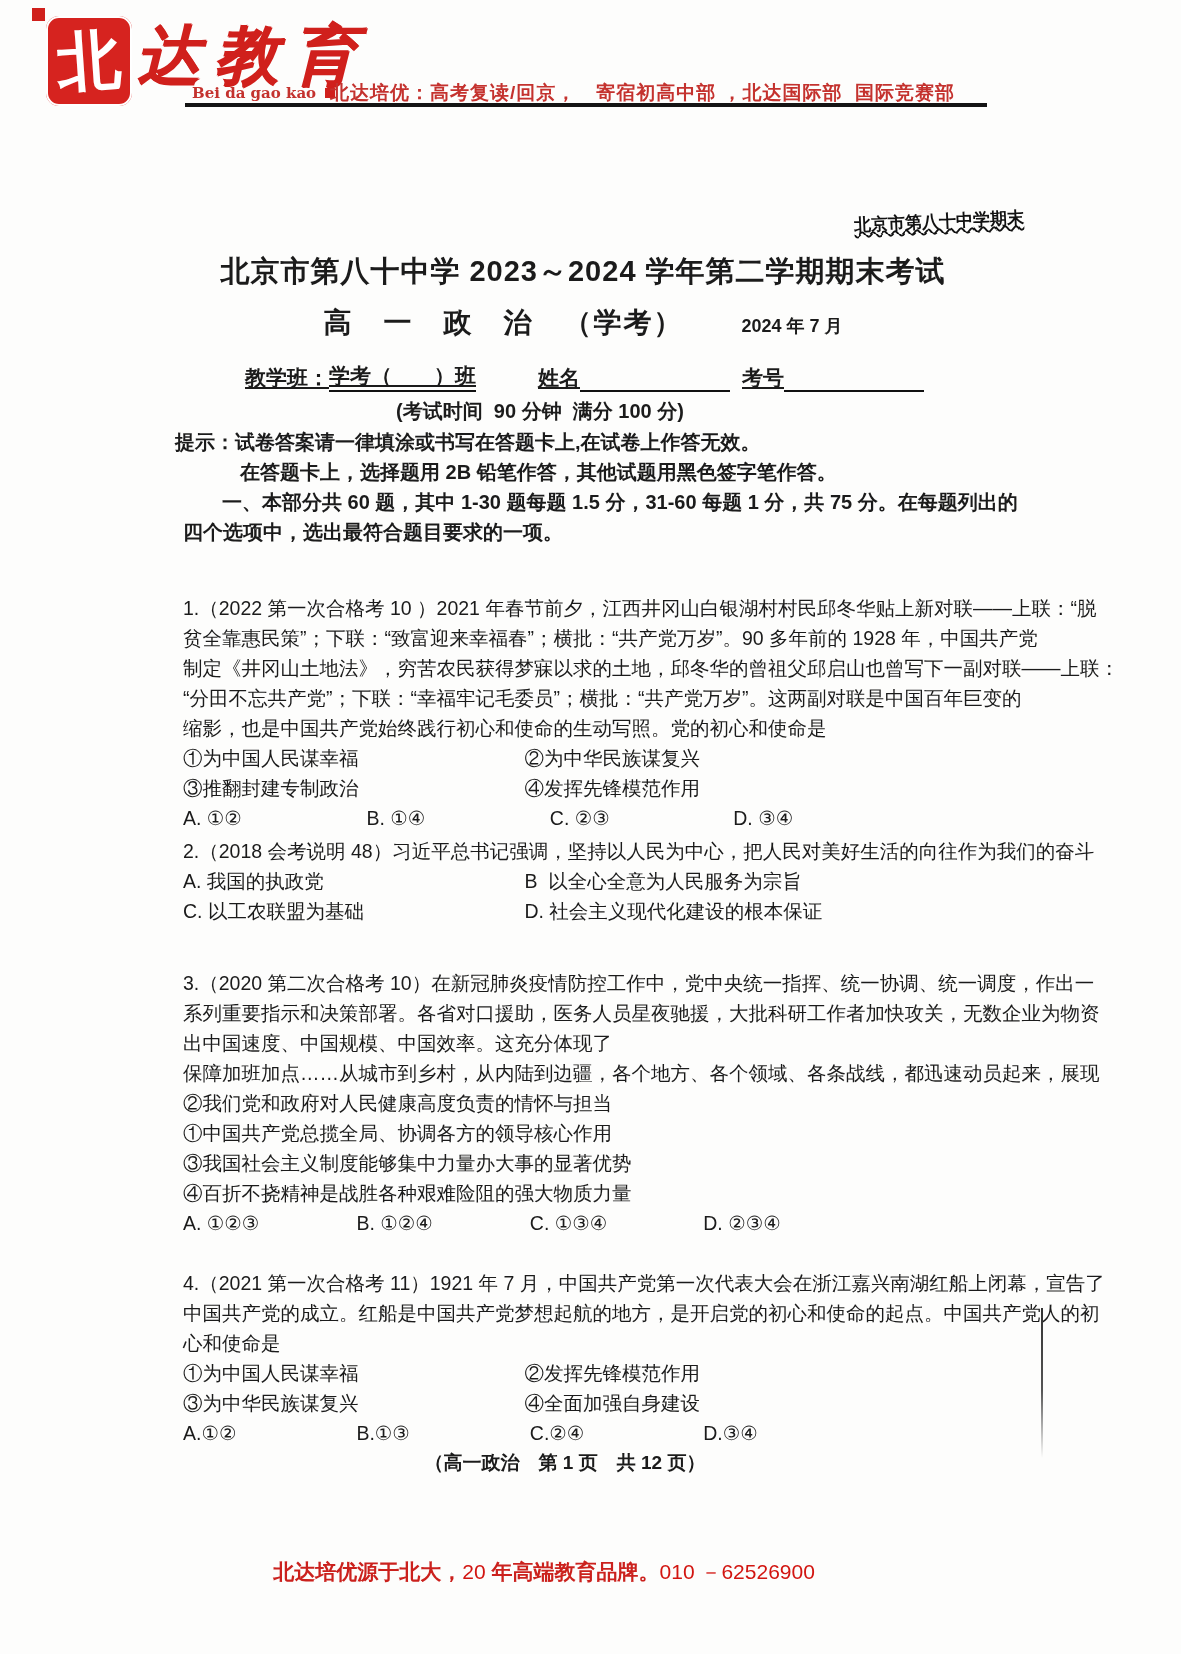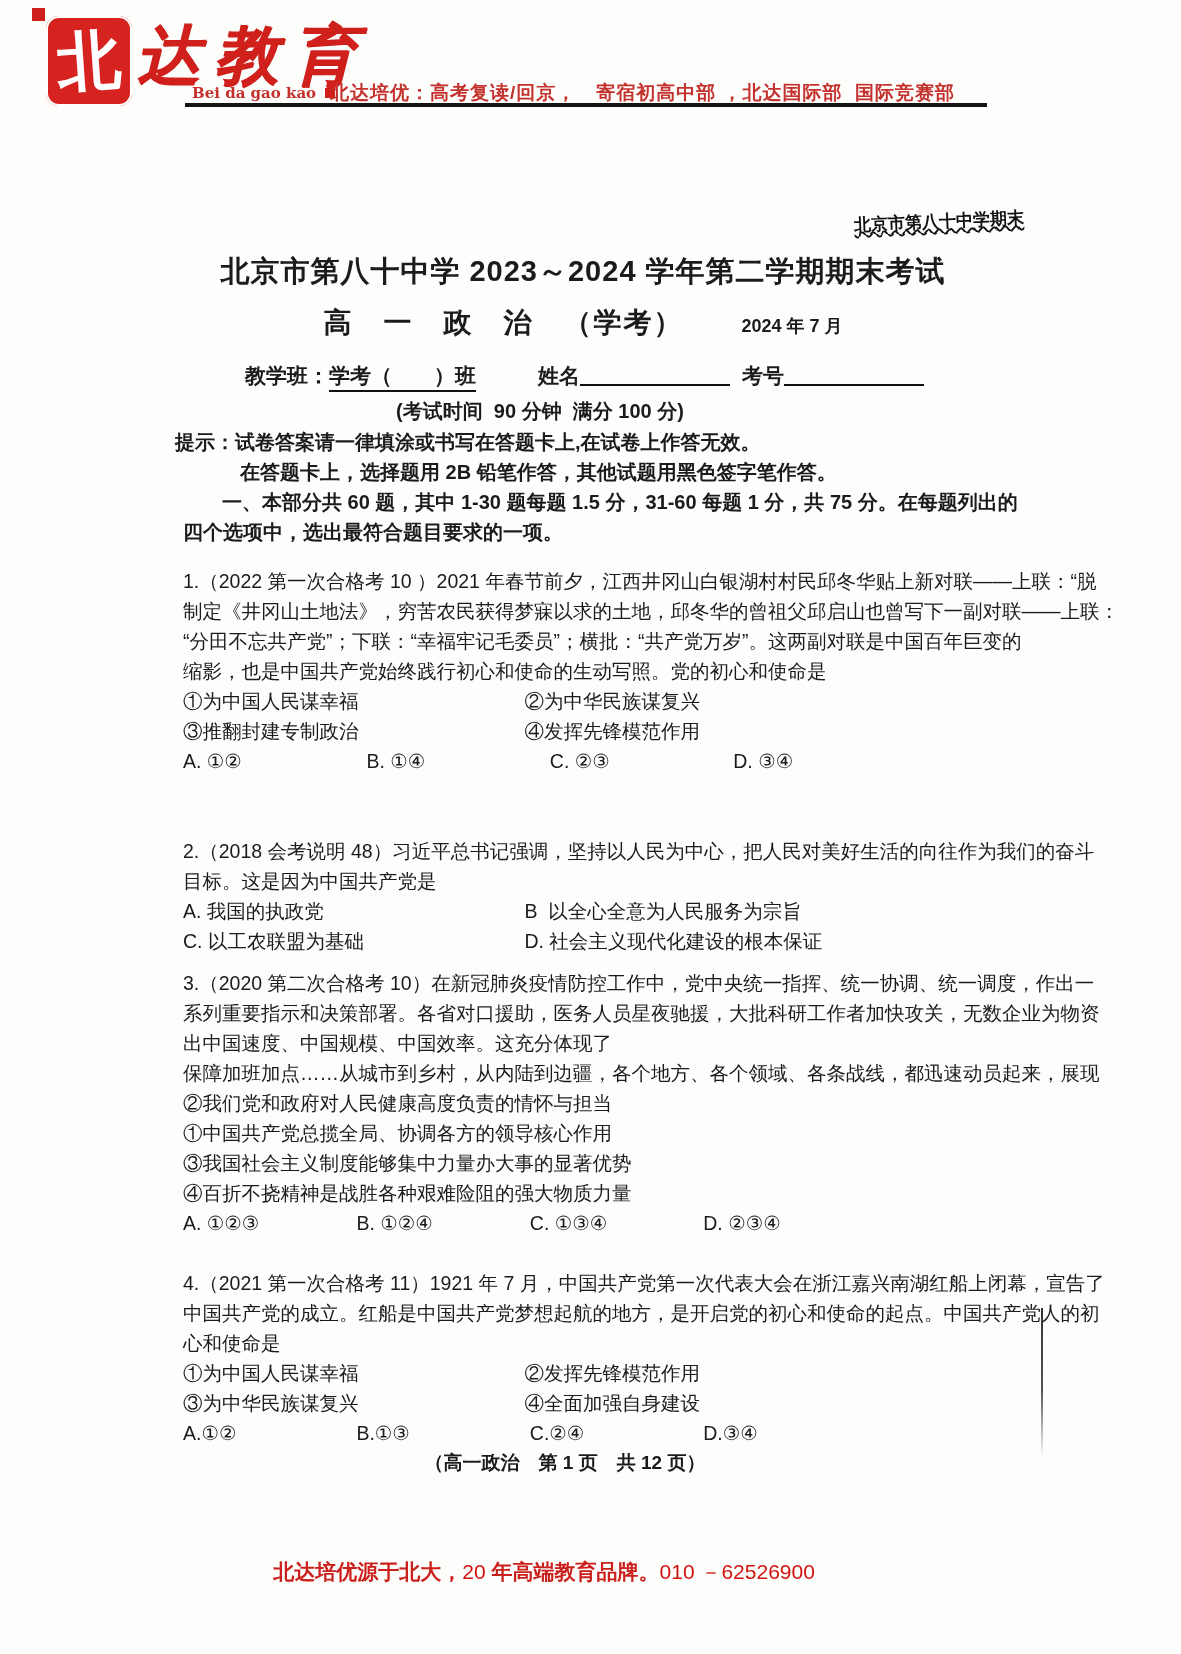--- a/index.html
+++ b/index.html
@@ -61,21 +61,21 @@
     text-align:center;font-size:29px;font-weight:700;
     letter-spacing:1px;white-space:pre;
   }
   .subtitle-row{
     left:183px;top:304px;width:800px;
     display:flex;justify-content:center;align-items:baseline;
   }
   .subtitle{font-size:28px;font-weight:700;white-space:pre;letter-spacing:2px;}
   .exam-date{font-size:18px;font-weight:700;margin-left:58px;white-space:pre;}
 
-  .form-row{left:245px;top:362px;display:flex;align-items:flex-start;font-size:21px;font-weight:700;}
+  .form-row{left:245px;top:362px;display:flex;align-items:flex-end;font-size:21px;font-weight:700;text-decoration:underline;}
   .form-label{white-space:pre;}
   .u{border-bottom:2.5px solid #111;white-space:pre;}
   .blank{display:inline-block;border-bottom:2.5px solid #111;height:22px;}
   .blank-name{width:150px;}
   .blank-id{width:140px;}
   .gap1{width:62px;}  .gap2{width:12px;}
 
   .exam-info{left:183px;top:398px;width:714px;text-align:center;font-size:20px;font-weight:700;white-space:pre;}
   .notice1{left:175px;top:429px;font-size:20px;font-weight:700;white-space:pre;}
   .notice2{left:240px;top:459px;font-size:20px;font-weight:600;white-space:pre;}
@@ -140,22 +140,23 @@
     <span class="form-label">考号</span>
     <span class="blank blank-id"></span>
   </div>
 
   <div class="abs exam-info">(考试时间  90 分钟  满分 100 分)</div>
   <div class="abs notice1">提示：试卷答案请一律填涂或书写在答题卡上,在试卷上作答无效。</div>
   <div class="abs notice2">在答题卡上，选择题用 2B 铅笔作答，其他试题用黑色签字笔作答。</div>
   <div class="abs intro intro1">一、本部分共 60 题，其中 1-30 题每题 1.5 分，31-60 每题 1 分，共 75 分。在每题列出的</div>
   <div class="abs intro intro2">四个选项中，选出最符合题目要求的一项。</div>
 
-  <div class="abs q" style="left:183px;top:566px;">
+  <div class="abs q" style="left:183px;top:593px;">
     <div class="line">1.（2022 第一次合格考 10 ）2021 年春节前夕，江西井冈山白银湖村村民邱冬华贴上新对联——上联：“脱</div>
+    <div class="line">贫全靠惠民策”；下联：“致富迎来幸福春”；横批：“共产党万岁”。90 多年前的 1928 年，中国共产党</div>
     <div class="line">制定《井冈山土地法》，穷苦农民获得梦寐以求的土地，邱冬华的曾祖父邱启山也曾写下一副对联——上联：</div>
     <div class="line">“分田不忘共产党”；下联：“幸福牢记毛委员”；横批：“共产党万岁”。这两副对联是中国百年巨变的</div>
     <div class="line">缩影，也是中国共产党始终践行初心和使命的生动写照。党的初心和使命是</div>
     <div class="pair">
       <span class="c1">①为中国人民谋幸福</span>
       <span class="c2">②为中华民族谋复兴</span>
     </div>
     <div class="pair">
       <span class="c1">③推翻封建专制政治</span>
       <span class="c2">④发挥先锋模范作用</span>
@@ -163,21 +164,20 @@
     <div class="ansrow aw1">
       <span>A. ①②</span>
       <span>B. ①④</span>
       <span>C. ②③</span>
       <span>D. ③④</span>
     </div>
   </div>
 
   <div class="abs q" style="left:183px;top:836px;">
     <div class="line">2.（2018 会考说明 48）习近平总书记强调，坚持以人民为中心，把人民对美好生活的向往作为我们的奋斗</div>
-    <div class="line">目标。这是因为中国共产党是</div>
     <div class="pair">
       <span class="c1">A. 我国的执政党</span>
       <span class="c2">B  以全心全意为人民服务为宗旨</span>
     </div>
     <div class="pair">
       <span class="c1">C. 以工农联盟为基础</span>
       <span class="c2">D. 社会主义现代化建设的根本保证</span>
     </div>
   </div>
 

